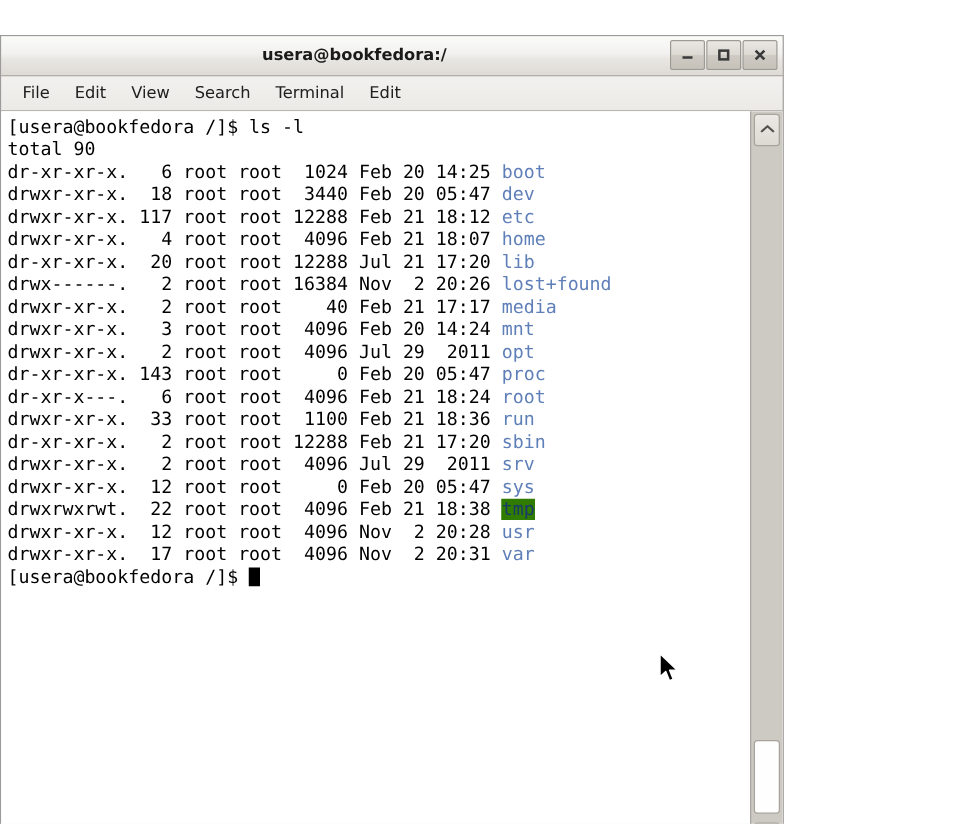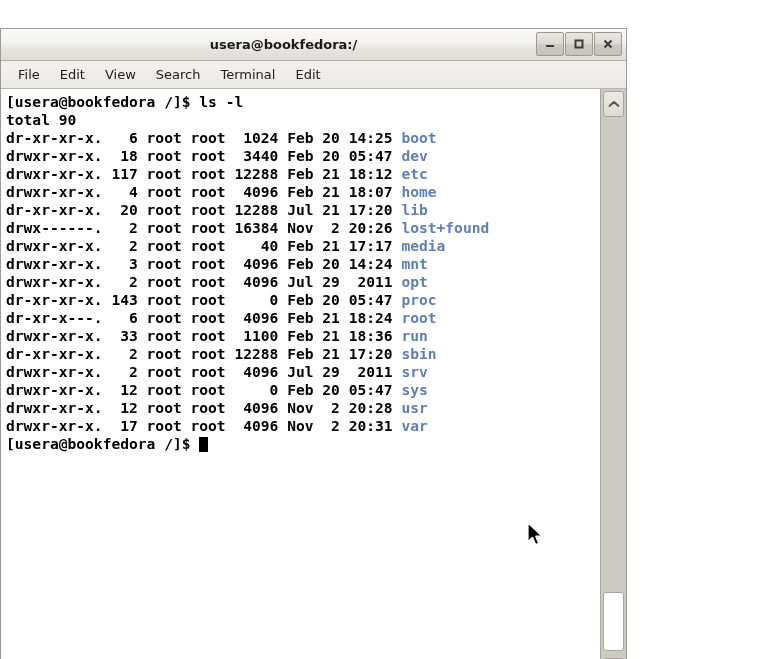--- a/index.html
+++ b/index.html
@@ -101,21 +101,20 @@
     overflow: hidden;
   }
   .term-line {
     font-family: "DejaVu Sans Mono", "Liberation Mono", monospace;
     font-size: 14.6px;
     line-height: 18px;
     height: 18px;
     color: #000000;
     white-space: pre;
     letter-spacing: 0px;
-    font-weight: bold;
   }
   .dirname { color: #5f7fb8; }
   .dir-sticky {
     color: #1b3a6b;
     background: #2f7c00;
     padding: 0 0px;
   }
   .cursor-block {
     display: inline-block;
     width: 9px;
@@ -234,20 +233,21 @@
         <div class="term-line"><span>drwx------.   2 root root 16384 Nov  2 20:26 </span><span class="dirname">lost+found</span></div>
         <div class="term-line"><span>drwxr-xr-x.   2 root root    40 Feb 21 17:17 </span><span class="dirname">media</span></div>
         <div class="term-line"><span>drwxr-xr-x.   3 root root  4096 Feb 20 14:24 </span><span class="dirname">mnt</span></div>
         <div class="term-line"><span>drwxr-xr-x.   2 root root  4096 Jul 29  2011 </span><span class="dirname">opt</span></div>
         <div class="term-line"><span>dr-xr-xr-x. 143 root root     0 Feb 20 05:47 </span><span class="dirname">proc</span></div>
         <div class="term-line"><span>dr-xr-x---.   6 root root  4096 Feb 21 18:24 </span><span class="dirname">root</span></div>
         <div class="term-line"><span>drwxr-xr-x.  33 root root  1100 Feb 21 18:36 </span><span class="dirname">run</span></div>
         <div class="term-line"><span>dr-xr-xr-x.   2 root root 12288 Feb 21 17:20 </span><span class="dirname">sbin</span></div>
         <div class="term-line"><span>drwxr-xr-x.   2 root root  4096 Jul 29  2011 </span><span class="dirname">srv</span></div>
         <div class="term-line"><span>drwxr-xr-x.  12 root root     0 Feb 20 05:47 </span><span class="dirname">sys</span></div>
+        <div class="term-line"><span>drwxrwxrwt.  22 root root  4096 Feb 21 18:38 </span><span class="dir-sticky">tmp</span></div>
         <div class="term-line"><span>drwxr-xr-x.  12 root root  4096 Nov  2 20:28 </span><span class="dirname">usr</span></div>
         <div class="term-line"><span>drwxr-xr-x.  17 root root  4096 Nov  2 20:31 </span><span class="dirname">var</span></div>
         <div class="term-line"><span>[usera@bookfedora /]$ </span><span class="cursor-block"></span></div>
       </div>
 
     <div class="scrollbar">
       <div class="sb-btn">
         <span>
           <svg width="14" height="10" viewBox="0 0 14 10">
               <path d="M2.5 7 L7 3 L11.5 7" stroke="#55524d" stroke-width="1.8" fill="none" stroke-linecap="round" stroke-linejoin="round"></path>

